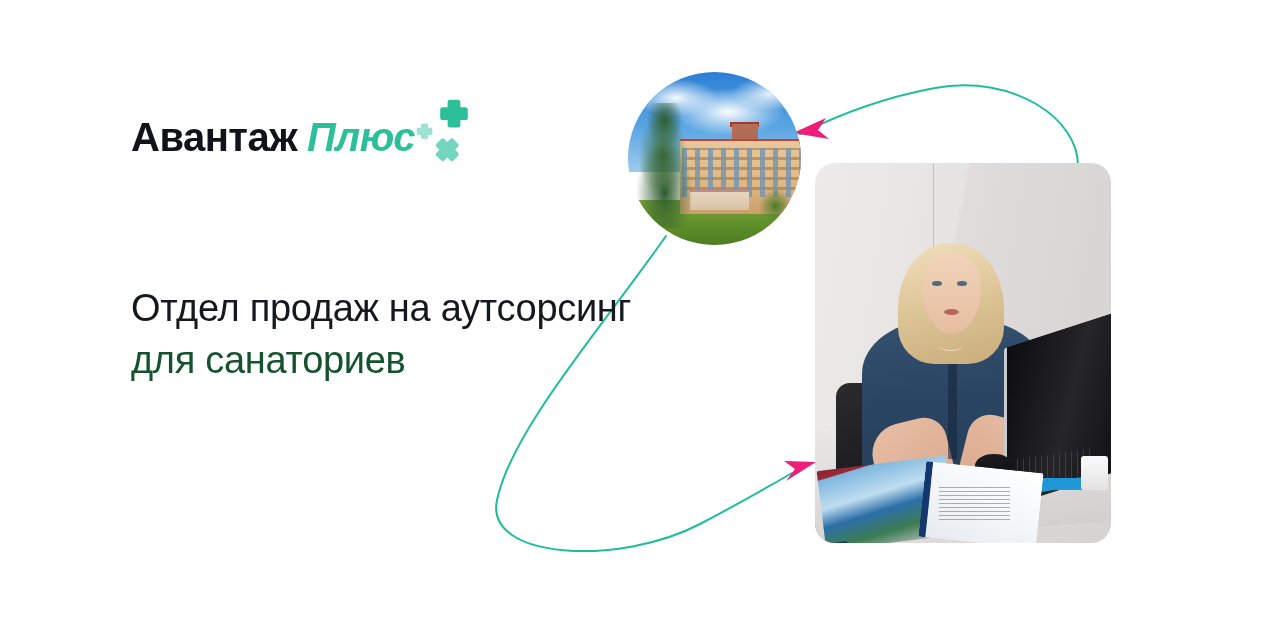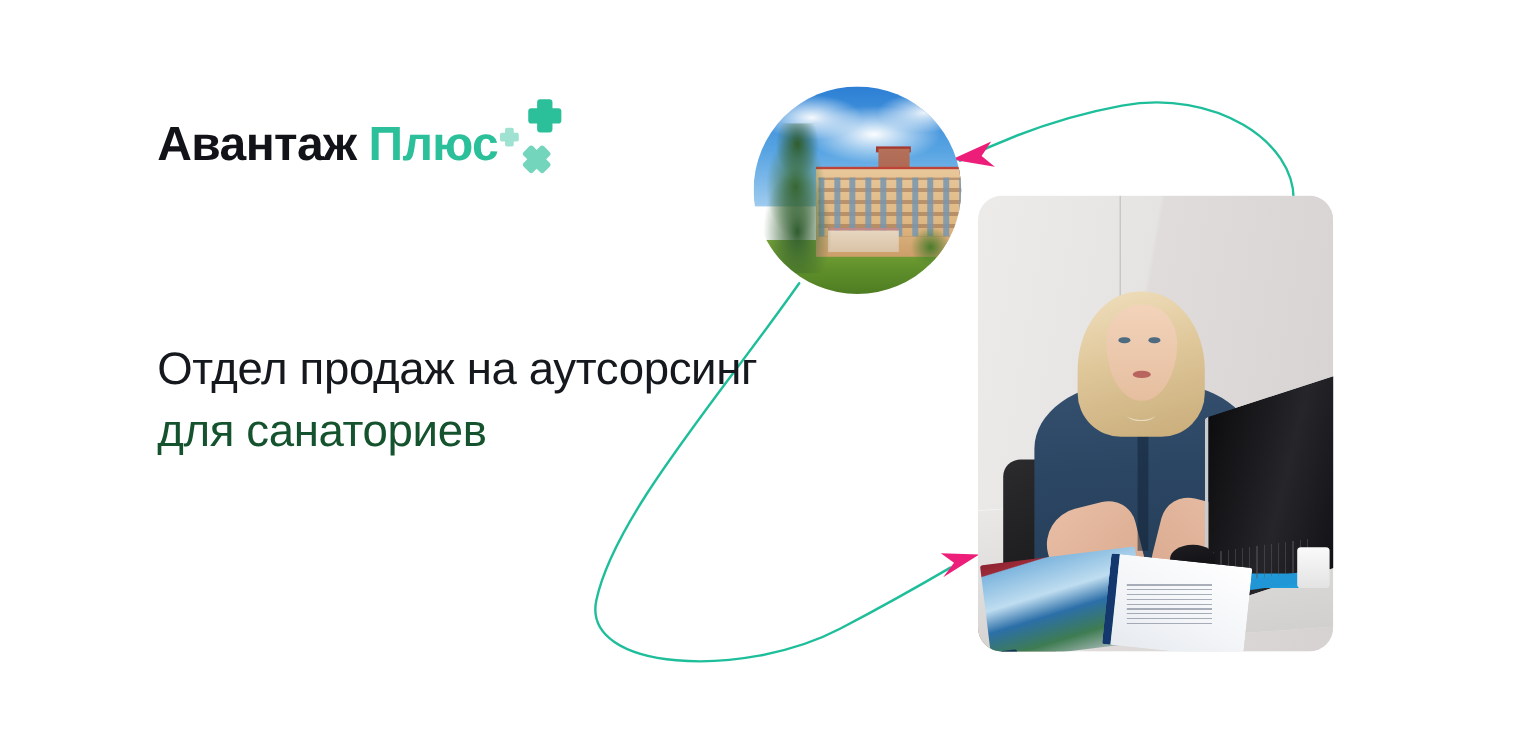--- a/index.html
+++ b/index.html
@@ -19,34 +19,34 @@
   .curve-layer {
     position: absolute; left: 0; top: 0;
     width: 1280px; height: 630px;
     pointer-events: none;
     z-index: 2;
   }
 
   
   .logo {
     position: absolute;
-    left: 131px; top: 98px;
+    left: 131px; top: 115px;
     display: flex;
     align-items: flex-start;
     z-index: 6;
   }
   .logo-word {
     font-size: 40px;
     font-weight: bold;
     letter-spacing: -0.5px;
     line-height: 44px;
     white-space: nowrap;
   }
   .logo-word.dark { color: #111318; }
-  .logo-word.accent { color: #2BBF9A; margin-left: 10px; }
+  .logo-word.accent { color: #2BBF9A; margin-left: 10px; font-style: italic; }
   .logo-marks {
     position: relative;
     width: 60px; height: 62px;
     margin-left: 2px;
   }
   .plus-big, .plus-small, .clover {
     position: absolute;
   }
 
   

